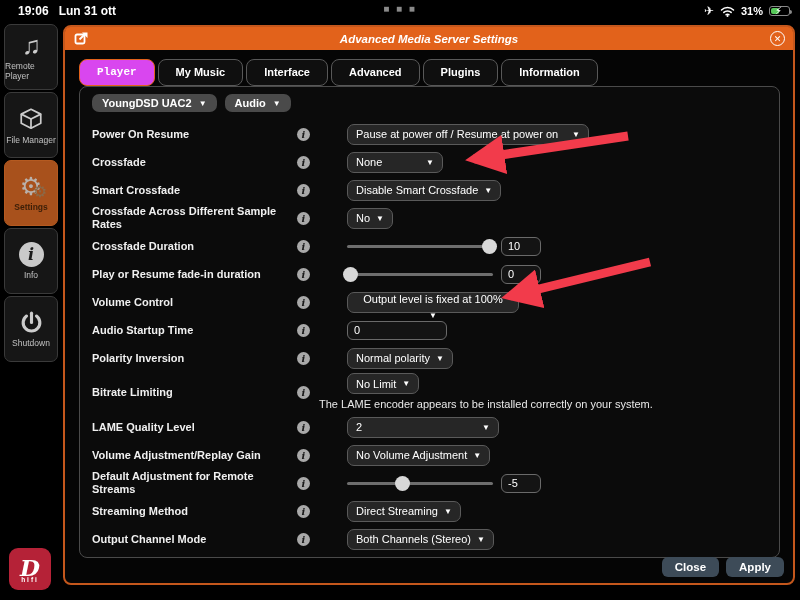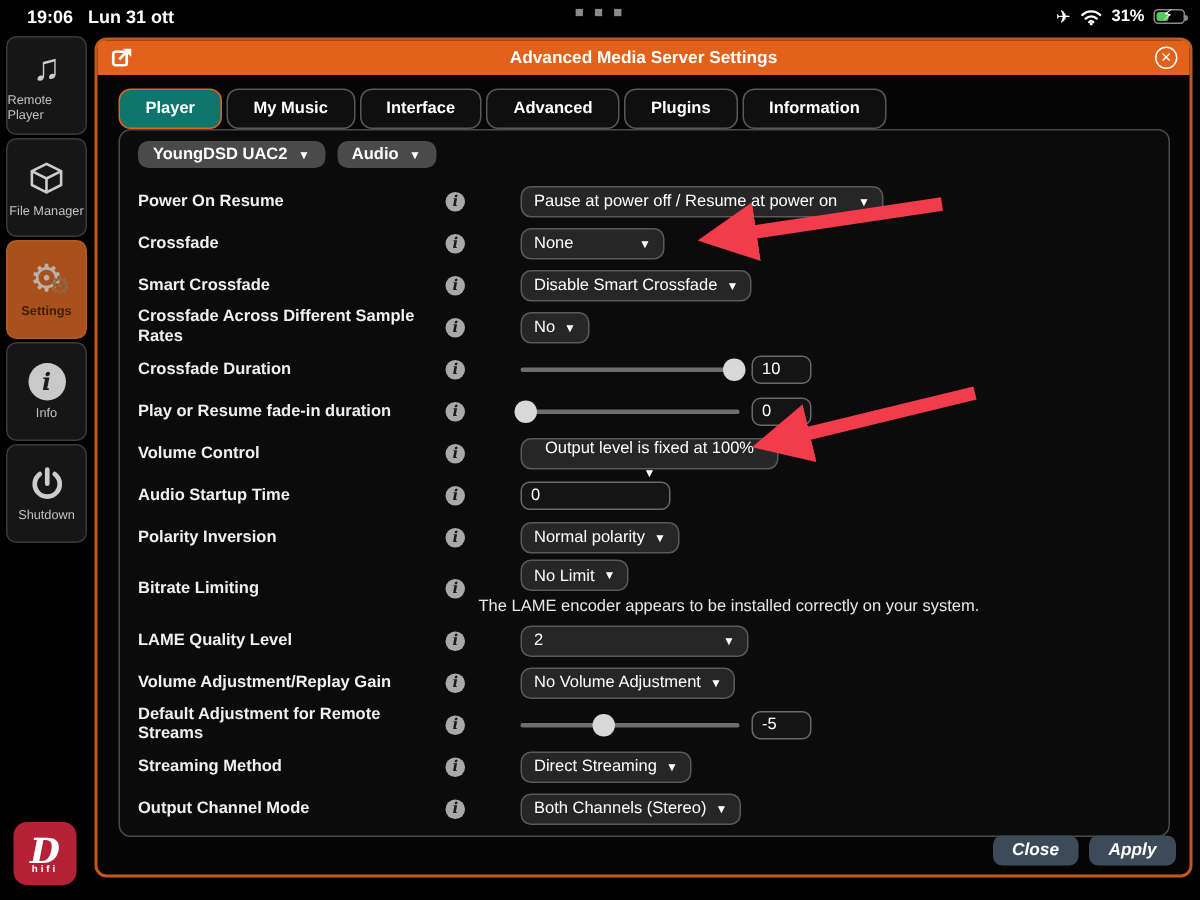--- a/index.html
+++ b/index.html
@@ -39,33 +39,33 @@
   .logo { position:absolute; left:9px; bottom:10px; width:42px; height:42px; border-radius:9px;
           display:flex; flex-direction:column; align-items:center; justify-content:center; }
   .logo-d { font-family:"DejaVu Serif",serif; font-style:italic; font-weight:bold;
             color:#fff; font-size:23px; line-height:1; }
   .logo-sub { color:#fff; font-size:6.5px; font-weight:bold; letter-spacing:2px; margin-top:-3px;}
 
   
   .dialog { position:absolute; left:63px; top:25px; width:732px; height:560px;
             background:#050505; border:2px solid #c4571c; border-radius:8px; }
   .dlg-header { position:absolute; left:0; top:0; right:0; height:23px; border-radius:5px 5px 0 0;
-                display:flex; align-items:center; }
+                display:flex; align-items:center;font-style:italic; }
   .dlg-title { position:absolute; left:0; right:0; text-align:center; color:#fff;
                font-size:11.5px; font-weight:bold; }
   .hdr-icon { position:absolute; left:9px; top:4px; cursor:pointer; }
   .hdr-close { position:absolute; right:8px; top:4px; width:15px; height:15px; border:1.5px solid #fff;
                border-radius:50%; color:#fff; font-size:9px; font-weight:bold; display:flex;
                align-items:center; justify-content:center; cursor:pointer; }
 
   .tabs { position:absolute; left:14px; top:32px; display:flex; gap:3px; z-index:2; }
   .tab { height:27px; line-height:25px; padding:0 17px; font-size:11px; font-weight:bold;
          color:#fff; background:#0f0f0f; border:1px solid #585858; border-radius:8px;
          cursor:pointer; white-space:nowrap; }
-  .tab.active { background:#0f766e; border-color:#e2621b; }
+  .tab.active { background:#d946ef; border-color:#e2621b;font-family:Liberation Mono, monospace; }
 
   .panel { position:absolute; left:14px; top:59px; width:701px; height:472px;
            border:1px solid #4a4a4a; border-radius:8px; background:#0b0b0b;
            padding:7px 12px; overflow:hidden; }
   .device-row { display:flex; gap:8px; margin-bottom:9px; }
   .gray-btn { background:#4a4a4a; color:#fff; border-radius:7px; padding:3px 10px;
               font-size:11px; font-weight:bold; display:inline-flex; align-items:center;
               gap:7px; cursor:pointer; }
   .gray-btn .arrow { font-size:8px; }
 
@@ -91,21 +91,21 @@
   .num-box, .txt-box { height:19px; background:#141414; border:1.5px solid #6a6a6a;
                        border-radius:6px; color:#fff; font-size:11px; padding:0 6px;
                        font-family:inherit; }
   .num-box { width:40px; margin-left:8px; }
   .txt-box { width:100px; }
   .row-note { font-size:11px; color:#e8e8e8; margin:4px 0 2px 0; }
 
   .dlg-footer { position:absolute; right:9px; bottom:6px; display:flex; gap:7px; }
   .footer-btn { background:#3d4b58; color:#fff; border:none; border-radius:6px;
                 padding:4px 13px; font-size:11.5px; font-weight:bold; cursor:pointer;
-                font-family:inherit;font-style:italic; }
+                font-family:inherit; }
 
   .arrows-overlay { position:absolute; left:0; top:0; width:800px; height:600px;
                     pointer-events:none; z-index:50; }
 </style>
 </head>
 <body>
 
 <div class="statusbar">
   <div class="sb-left">
     <span>19:06</span>

